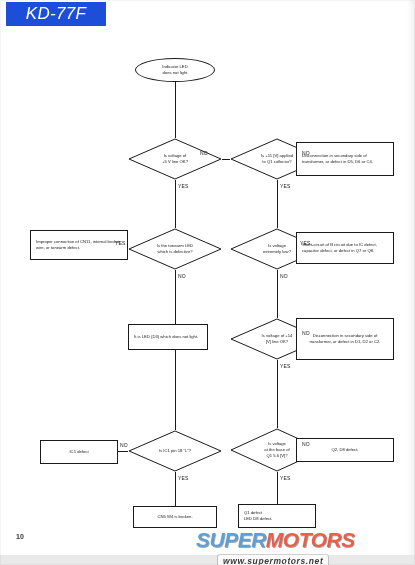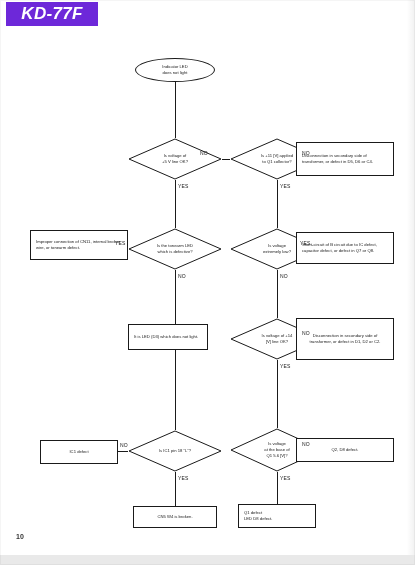--- a/index.html
+++ b/index.html
@@ -16,23 +16,23 @@
   .edge-strip{
     position:absolute;right:0;top:0;width:8px;height:565px;
     background:linear-gradient(to left,rgba(0,0,0,0.06),rgba(0,0,0,0));
   }
   .bottom-strip{
     position:absolute;left:0;bottom:0;width:415px;height:10px;
     background:#e9e9e9;
   }
   
   .model-tab{
-    position:absolute;left:6px;top:2px;width:92px;height:24px;
-    background:#6d28d9;color:#ffffff;
-    font-size:17px;font-weight:bold;font-style:italic;
+    position:absolute;left:6px;top:2px;width:100px;height:24px;
+    background:#1d4ed8;color:#ffffff;
+    font-size:17px;font-weight:normal;font-style:italic;
     letter-spacing:0.3px;
     display:flex;align-items:center;justify-content:center;
   }
   .doc-title{
     position:absolute;left:140px;top:28px;width:180px;
     text-align:center;font-size:13px;font-weight:bold;
     letter-spacing:1.1px;color:#0a0a0a;
     font-family:"Liberation Sans",sans-serif;
   }
   .page-num{
@@ -231,14 +231,18 @@
 
   <div class="edge-label" style="left:302px;top:330px;">NO</div>
   <div class="edge-label" style="left:280px;top:363px;">YES</div>
 
   <div class="edge-label" style="left:120px;top:442px;">NO</div>
   <div class="edge-label" style="left:178px;top:475px;">YES</div>
 
   <div class="edge-label" style="left:302px;top:441px;">NO</div>
   <div class="edge-label" style="left:280px;top:475px;">YES</div>
 
+  <div class="wm">
+    <div class="wm-row1"><span class="wm-super">SUPER</span><span class="wm-motors">MOTORS</span></div>
+    <div class="wm-row2">www.supermotors.net</div>
+  </div>
 
 </div>
 
 </body></html>

